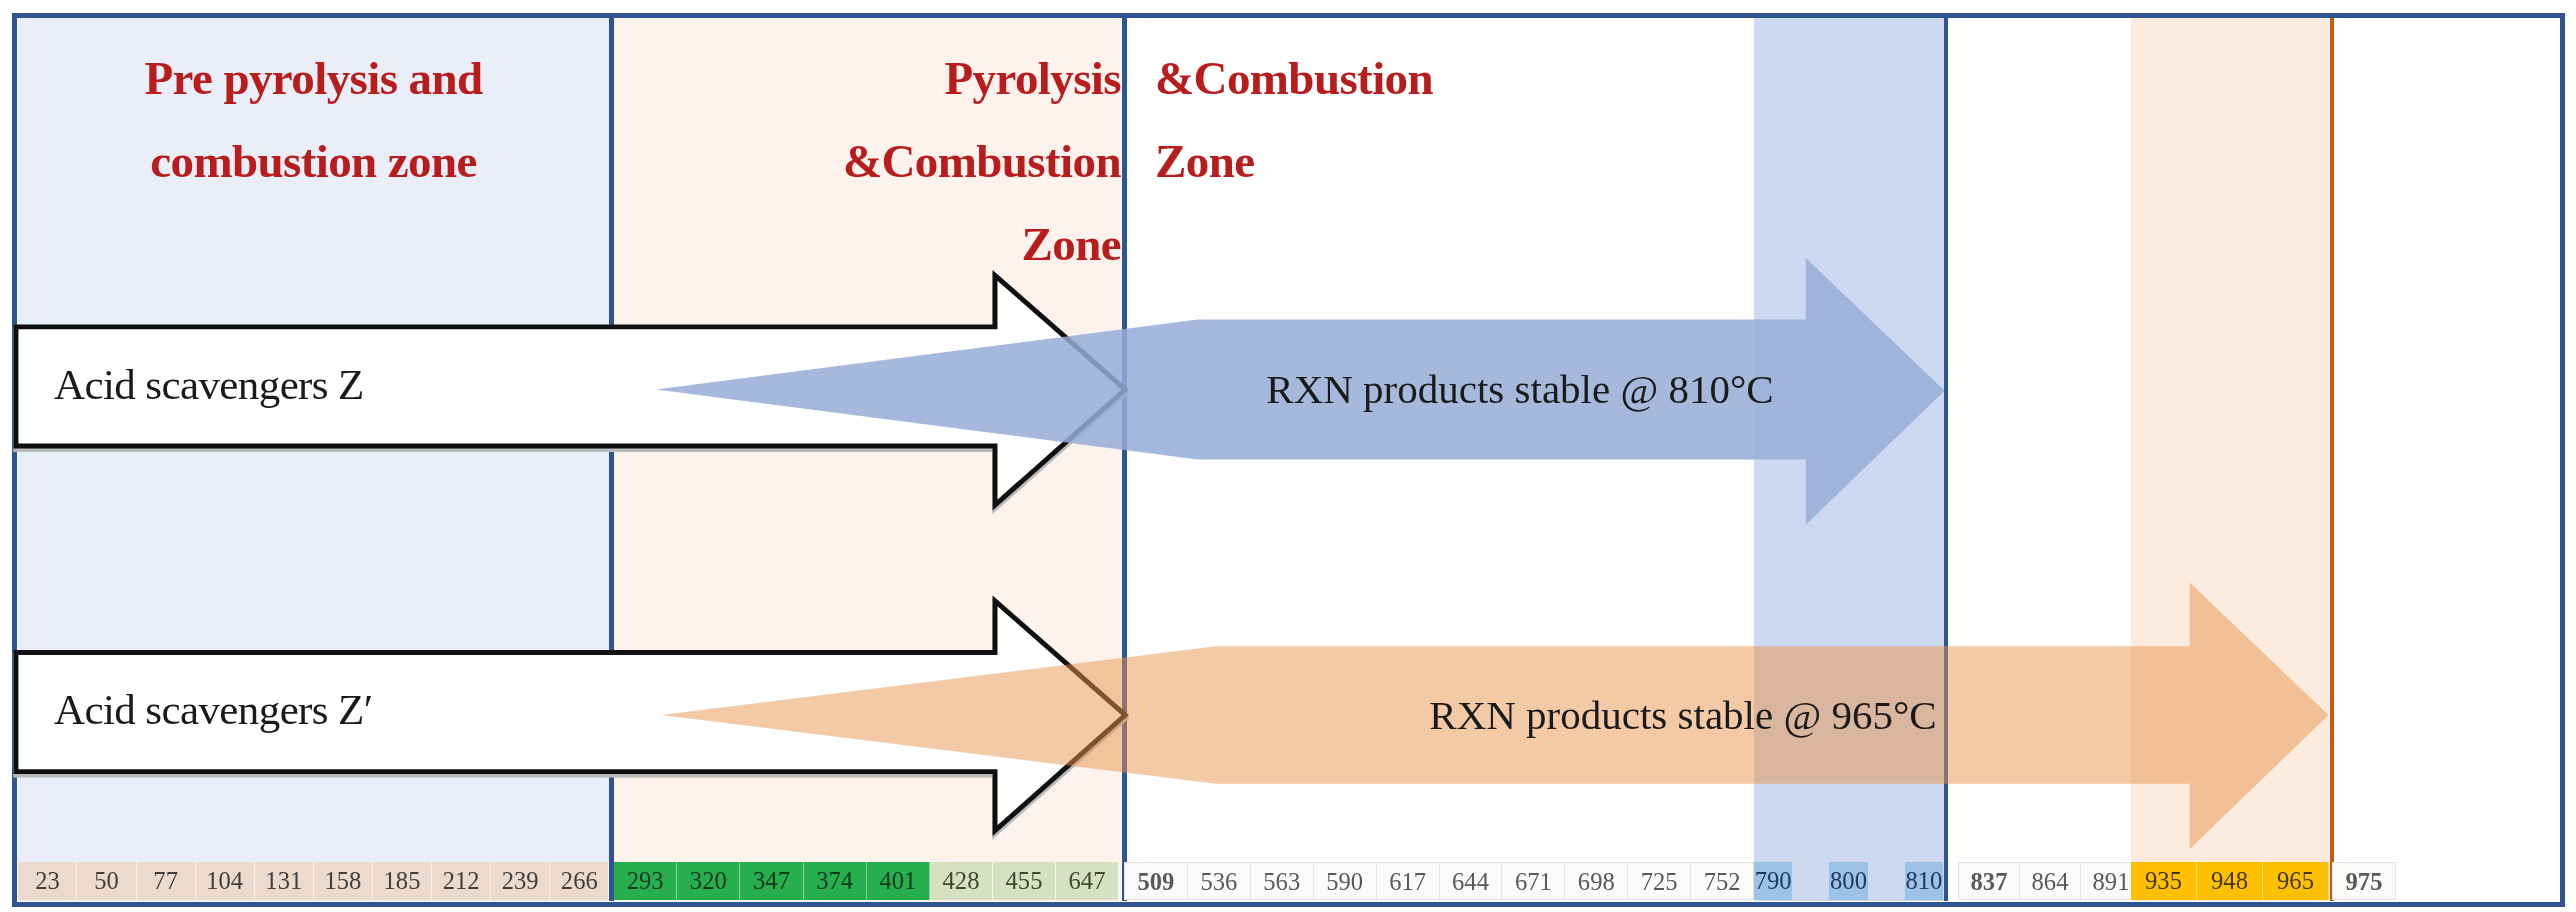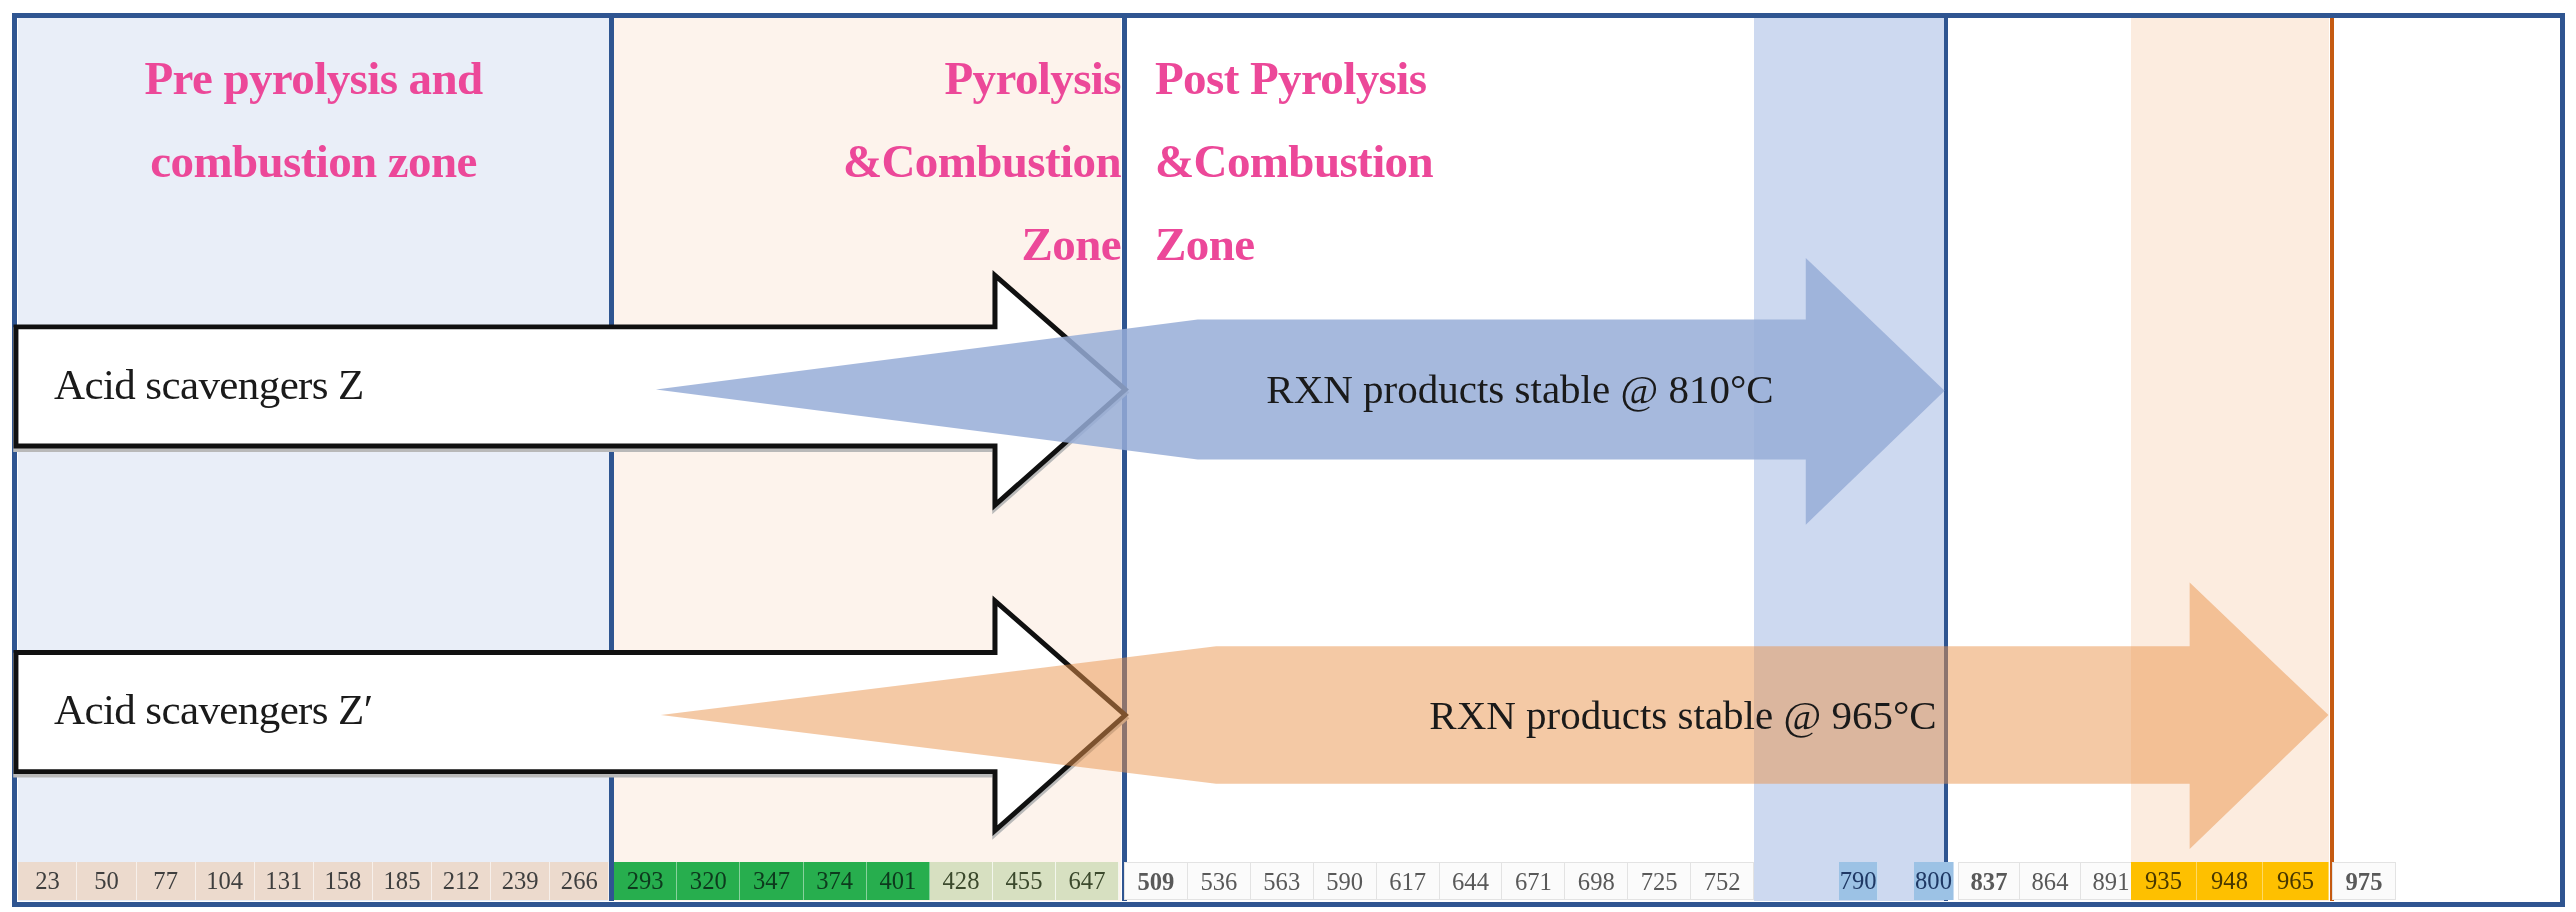--- a/index.html
+++ b/index.html
@@ -26,21 +26,21 @@
   
   #frame{
     left:12.3px;top:13px;width:2553px;height:894px;
     border:5.5px solid var(--border_blue);
     box-sizing:border-box;
     background:transparent;
   }
   
   .zone-header{
     top:37px;
-    font-weight:bold;color:#ec4899;
+    font-weight:bold;color:#b91c1c;
     font-size:47px;line-height:83px;
     letter-spacing:-0.6px;
   }
   #zone1-header{left:18px;width:591px;text-align:center;}
   #zone2-header{left:619px;width:502px;text-align:right;}
   #zone3-header{left:1155px;width:860px;text-align:left;}
   
   #shape-layer{left:0;top:0;width:2576px;height:913px;}
   .box-shadow-path{fill:none;stroke:#b9b9b9;stroke-width:9;}
   .box-arrow-path{fill:#ffffff;stroke:#101010;stroke-width:8;stroke-linejoin:miter;}
@@ -102,21 +102,20 @@
   <div class="abs zone-header" id="zone1-header">
     <div>Pre pyrolysis and</div>
     <div>combustion zone</div>
   </div>
   <div class="abs zone-header" id="zone2-header">
     <div>Pyrolysis</div>
     <div>&amp;Combustion</div>
     <div>Zone</div>
   </div>
   <div class="abs zone-header" id="zone3-header">
-    <div>Post Pyrolysis</div>
     <div>&amp;Combustion</div>
     <div>Zone</div>
   </div>
 
   <svg class="abs" id="shape-layer" viewBox="0 0 4194 1486" xmlns="http://www.w3.org/2000/svg">
 
     <path class="box-shadow-path" d="M26,537 H1620 V453 L1832,639 L1620,827 V731 H26 Z"></path>
     <path class="box-shadow-path" d="M26,1067 H1620 V983 L1832,1169 L1620,1357 V1261 H26 Z"></path>
 
     <path class="box-arrow-path" d="M26,532 H1620 V448 L1832,634 L1620,822 V726 H26 Z"></path>
@@ -163,21 +162,21 @@
         <div class="cell">536</div>
         <div class="cell">563</div>
         <div class="cell">590</div>
         <div class="cell">617</div>
         <div class="cell">644</div>
         <div class="cell">671</div>
         <div class="cell">698</div>
         <div class="cell">725</div>
         <div class="cell">752</div>
       </div>
-      <div class="cell-group cg-blue" style="left: 1839px; width: 190px; gap: 36px;">
+      <div class="cell-group cg-blue" style="left: 1754px; width: 190px; gap: 36px;">
         <div class="cell">790</div>
         <div class="cell">800</div>
         <div class="cell">810</div>
       </div>
       <div class="cell-group cg-white" style="left: 1947px; width: 184px; padding-left: 11px;">
         <div class="cell">837</div>
         <div class="cell">864</div>
         <div class="cell">891</div>
       </div>
       <div class="cell-group cg-yellow" style="left: 2131px; width: 198px;">

